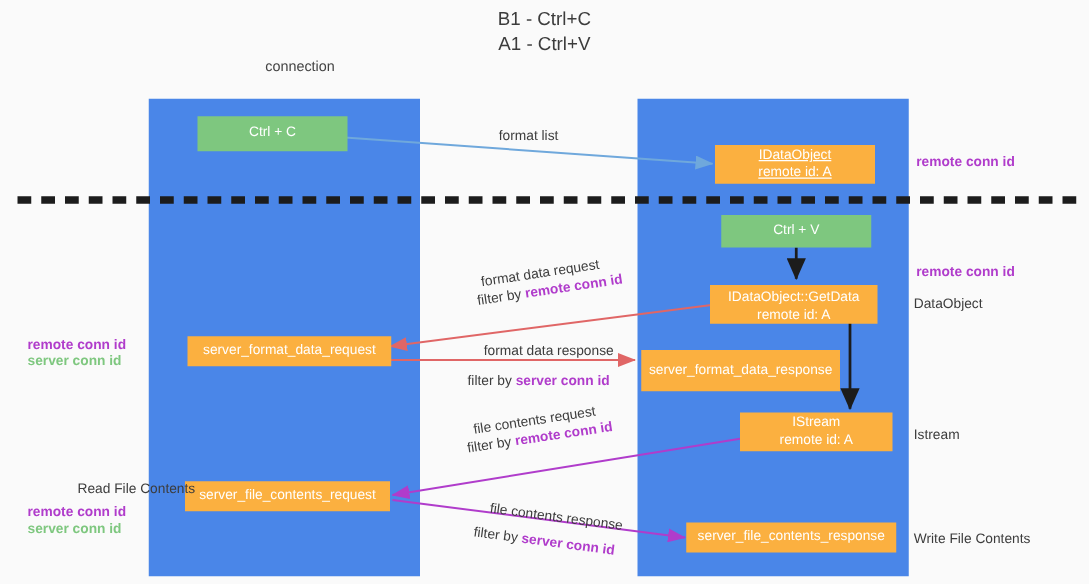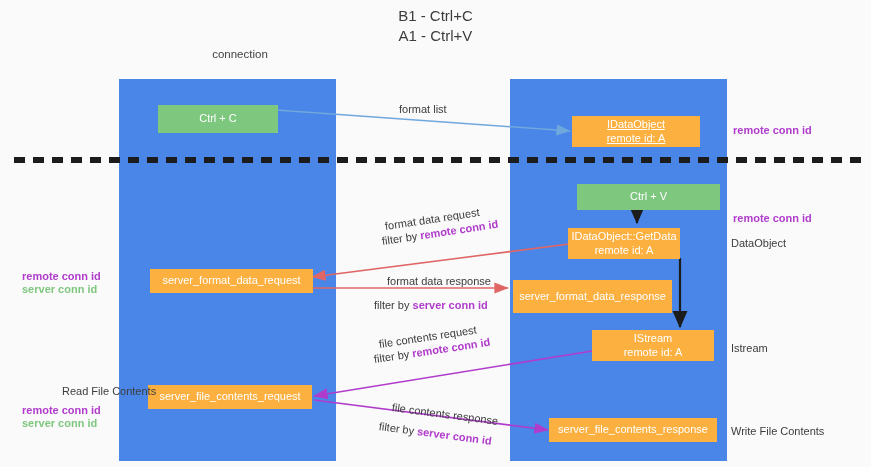--- a/index.html
+++ b/index.html
@@ -9,21 +9,21 @@
 
   .lane{position:absolute;background:#4a86e8;}
   .lane-head{position:absolute;text-align:center;font-size:11.5px;line-height:13px;color:#434343;}
 
   .title{position:absolute;left:0;top:6px;width:871px;text-align:center;
          font-size:15px;line-height:20px;color:#3c3c3c;}
 
   .node{position:absolute;box-sizing:border-box;display:flex;flex-direction:column;
         align-items:center;justify-content:center;text-align:center;
         font-size:11px;line-height:13.5px;color:#ffffff;}
-  .green{background:#7ec77f;margin-top:12px;}
+  .green{background:#7ec77f;}
   .orange{background:#fbb040;}
 
   .lbl{position:absolute;font-size:11px;line-height:14px;color:#3c3c3c;white-space:nowrap;}
   .lbl.purple{color:#b03ccb;font-weight:bold;}
   .lbl.green-t{color:#7ec77f;font-weight:bold;}
   .lbl .purple{color:#b03ccb;font-weight:bold;}
   .lbl.rot-up{transform:rotate(-8.5deg);transform-origin:left center;}
   .lbl.rot-dn{transform:rotate(7.5deg);transform-origin:left center;}
 
   svg.ov{position:absolute;left:0;top:0;width:871px;height:467px;pointer-events:none;}
@@ -80,25 +80,25 @@
 
   <div class="node green" style="left:158px;top:93px;width:120px;height:28px;">
     <span>Ctrl + C</span>
   </div>
 
   <div class="node orange" style="left:572px;top:116px;width:128px;height:31px;text-decoration:underline;">
     <span>IDataObject</span>
     <span>remote id: A</span>
   </div>
 
-  <div class="node green" style="left:577px;top:172px;width:143px;height:26px;">
+  <div class="node green" style="left:577px;top:172px;width:120px;height:26px;">
     <span>Ctrl + V</span>
   </div>
 
-  <div class="node orange" style="left:568px;top:228px;width:112px;height:31px;">
+  <div class="node orange" style="left:568px;top:228px;width:134px;height:31px;justify-content:flex-end;">
     <span>IDataObject::GetData</span>
     <span>remote id: A</span>
   </div>
 
   <div class="node orange" style="left:150px;top:269px;width:163px;height:24px;">
     <span>server_format_data_request</span>
   </div>
 
   <div class="node orange" style="left:513px;top:280px;width:159px;height:33px;">
     <span>server_format_data_response</span>

